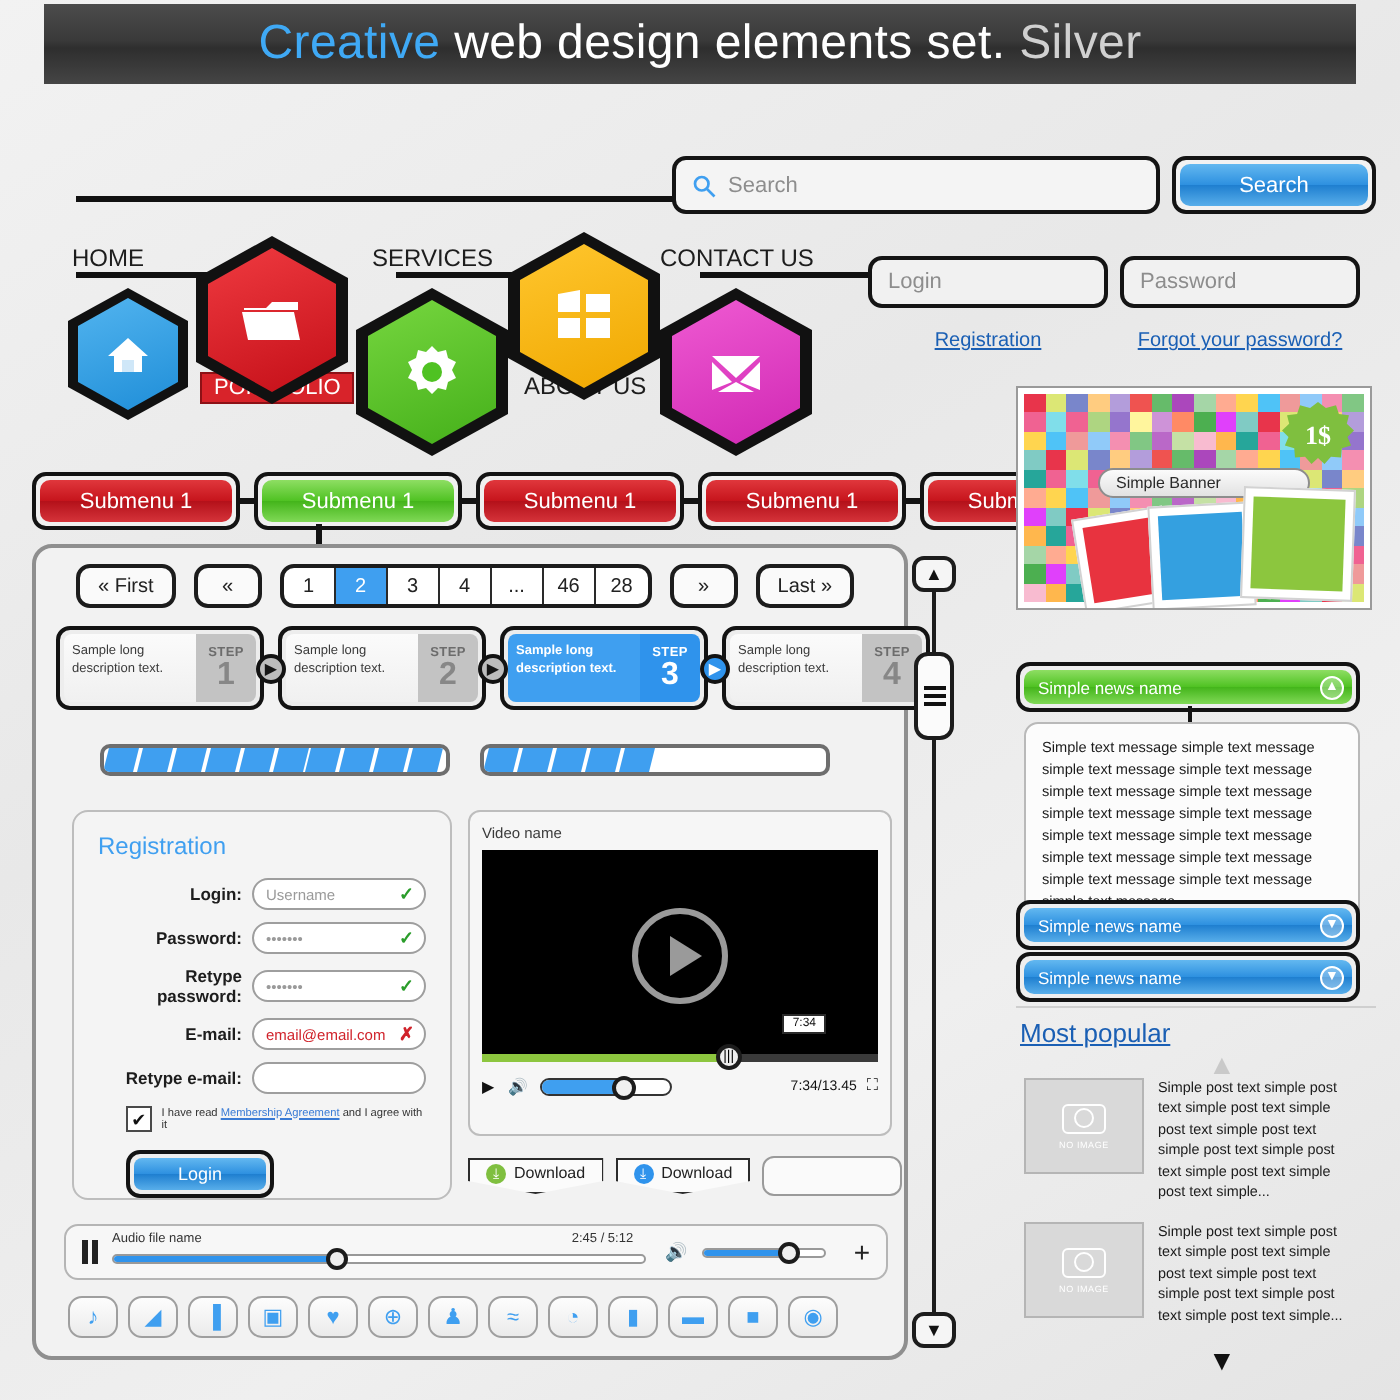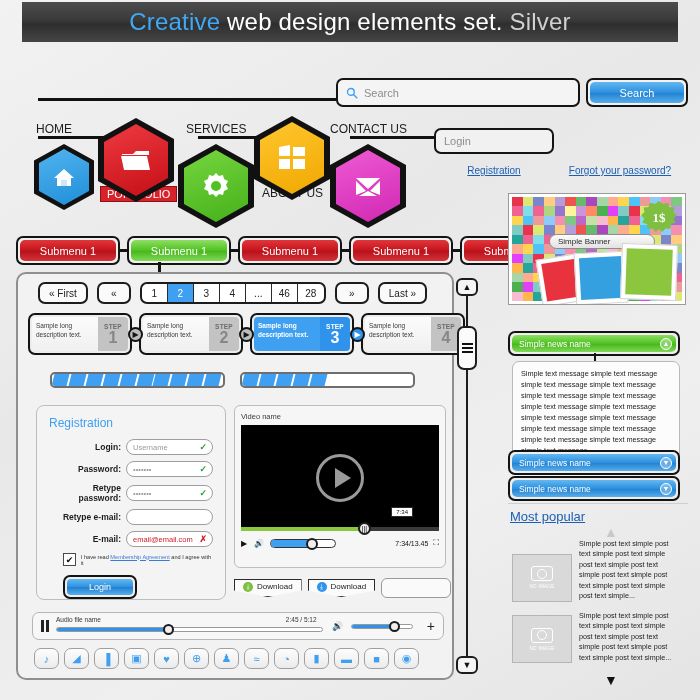--- a/index.html
+++ b/index.html
@@ -243,21 +243,21 @@
   .news .bar.green { background:linear-gradient(180deg,#8ede63,#4fc222 50%,#44b51b 51%,#80d956); }
   .news .bar.blue  { background:linear-gradient(180deg,#63b8f0,#2d90e0 50%,#1f7fd0 51%,#58aeea); }
   .news .circ { position:absolute; right:4px; width:12px; height:12px; border-radius:50%;
      background:rgba(255,255,255,.3); border:1px solid #fff; display:flex; align-items:center;
      justify-content:center; font-size:7px; color:#fff; }
   .newsbody { position:absolute; left:512px; width:168px; border:1px solid #b9b9b9;
      border-radius:7px; background:#fcfcfc; padding:7px 8px; font-size:7.3px; line-height:1.5;
      color:#1b1b1b; }
   .newsconn { position:absolute; left:594px; width:2px; background:#131313; }
 
-  .pop-item { position:absolute; display:flex; gap:7px;align-items:flex-end; }
+  .pop-item { position:absolute; display:flex; gap:7px; }
   .noimg { width:60px; height:48px; border:1px solid #b5b5b5; background:#d9d9d9;
      display:flex; flex-direction:column; align-items:center; justify-content:center; }
   .noimg .cam { width:22px; height:15px; border:1.5px solid #fff; border-radius:3px; position:relative; }
   .noimg .cam:after { content:""; position:absolute; left:50%; top:50%; transform:translate(-50%,-50%);
      width:8px; height:8px; border:1.5px solid #fff; border-radius:50%; }
   .noimg .nt { font-size:4.5px; color:#fff; margin-top:3px; letter-spacing:.3px; }
   .pop-txt { width:100px; font-size:7.2px; line-height:1.45; color:#1b1b1b; }
   .chev { position:absolute; color:#c9c9c9; font-size:14px; }
   .chev.dark { color:#111; }
   .hr { position:absolute; left:508px; width:180px; height:1px; background:#cfcfcf; }
@@ -359,20 +359,23 @@
         </svg>
       </div>
     </div>
   </div>
 
   <div class="login-area">
     <div style="display:flex; gap:6px;">
       <div class="lg-field">
         <span>Login</span>
       </div>
+      <div class="lg-field">
+        <span>Password</span>
+      </div>
     </div>
     <div style="display:flex; gap:6px; margin-top:6px;">
       <div style="width:120px; text-align:center;">
         <span class="lg-link">Registration</span>
       </div>
       <div style="width:120px; text-align:center;">
         <span class="lg-link">Forgot your password?</span>
       </div>
     </div>
   </div>
@@ -502,30 +505,30 @@
       </div>
     </div>
     <div class="reg-row">
       <div class="lab">Retype password:</div>
       <div class="reg-in">
         <span class="val">•••••••</span>
         <span class="mark ok">✓</span>
       </div>
     </div>
     <div class="reg-row">
-      <div class="lab">Retype e-mail:</div>
-      <div class="reg-in">
-        <span class="val"></span>
-      </div>
-    </div>
-    <div class="reg-row">
       <div class="lab">E-mail:</div>
       <div class="reg-in">
         <span class="val mail">email@email.com</span>
         <span class="mark no">✗</span>
+      </div>
+    </div>
+    <div class="reg-row">
+      <div class="lab">Retype e-mail:</div>
+      <div class="reg-in">
+        <span class="val"></span>
       </div>
     </div>
     <div class="agree">
       <div class="cbox">
         <span>✔</span>
       </div>
       <div class="txt">
         <span>I have read</span>
         <a href="#">Membership Agreement</a>
         <span>and I agree with it</span>

